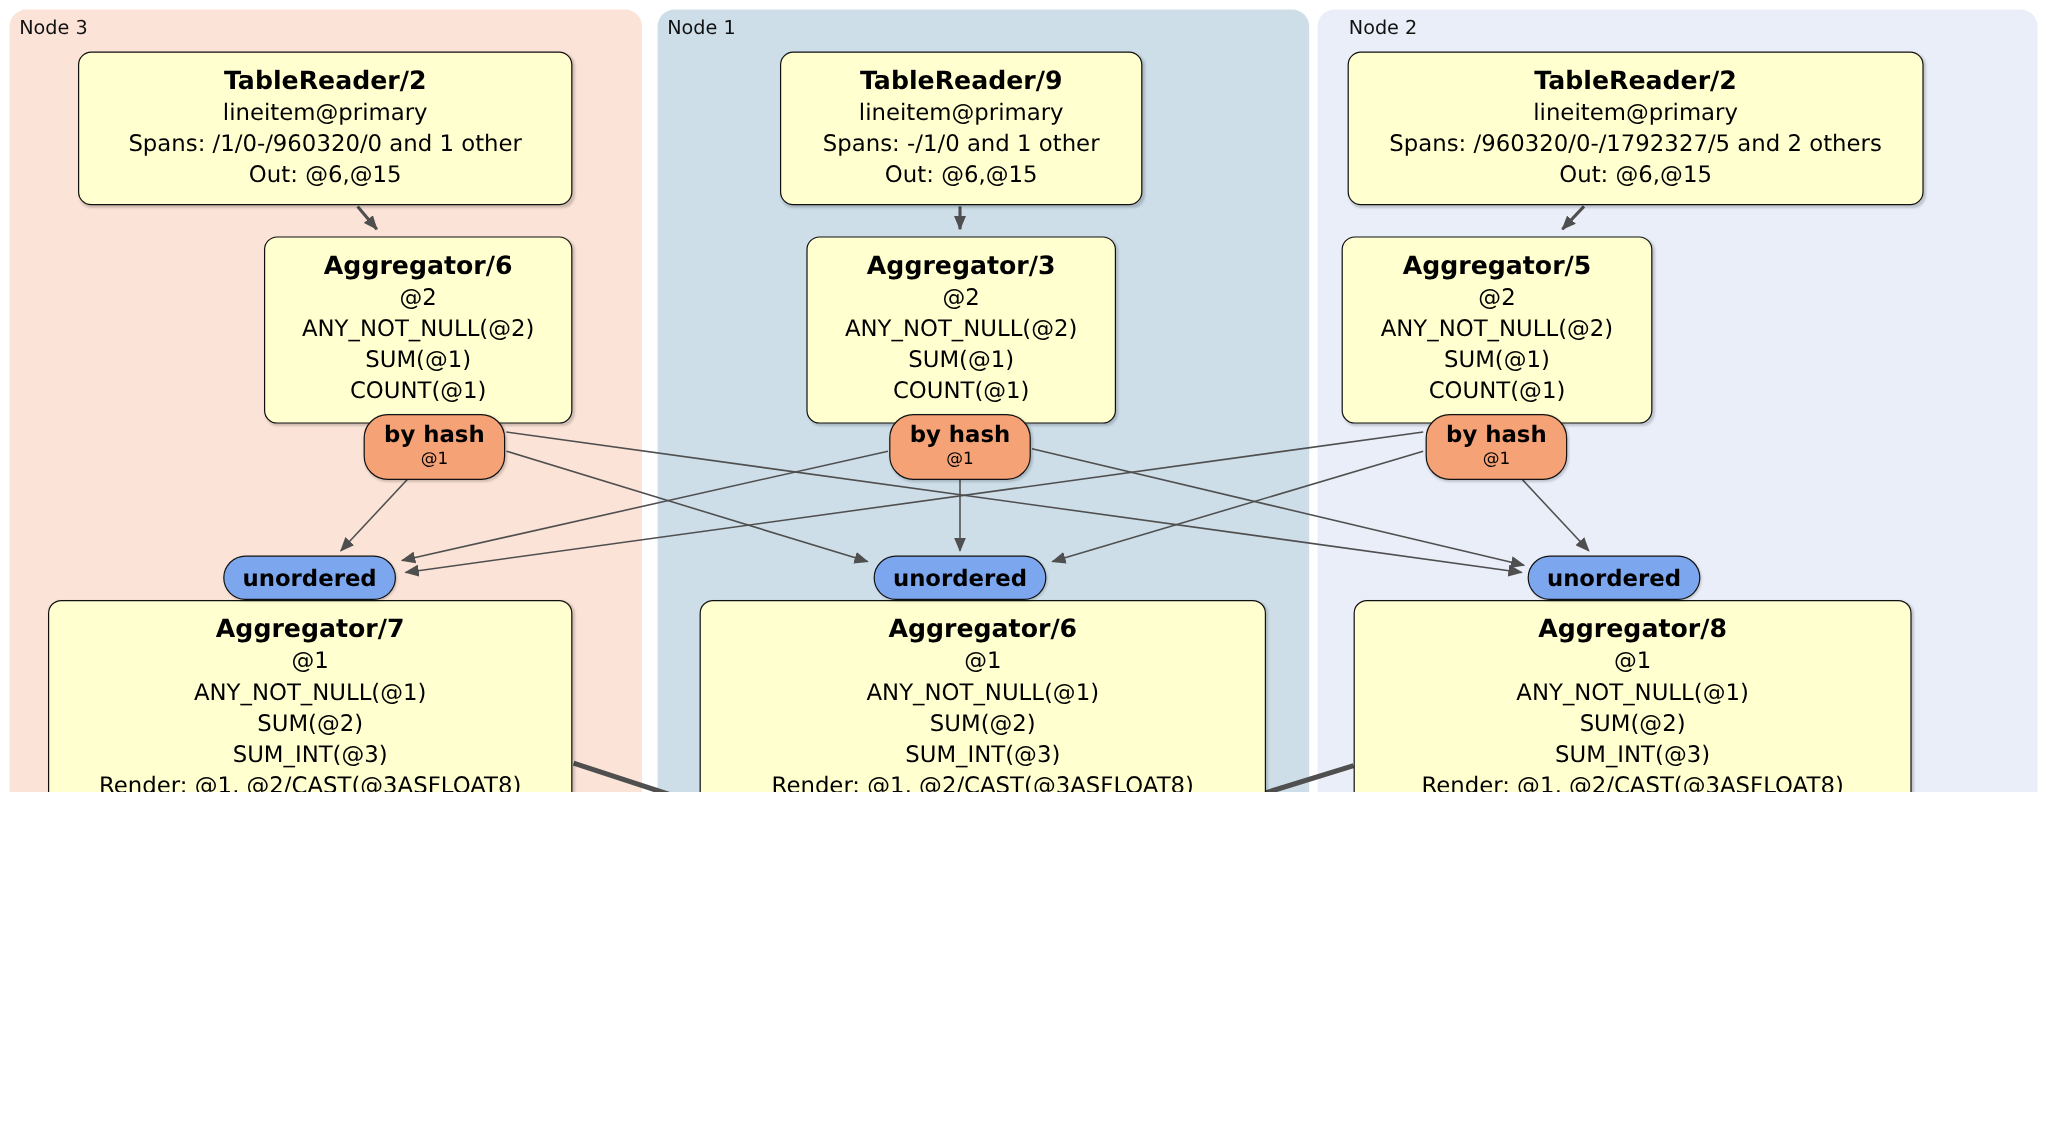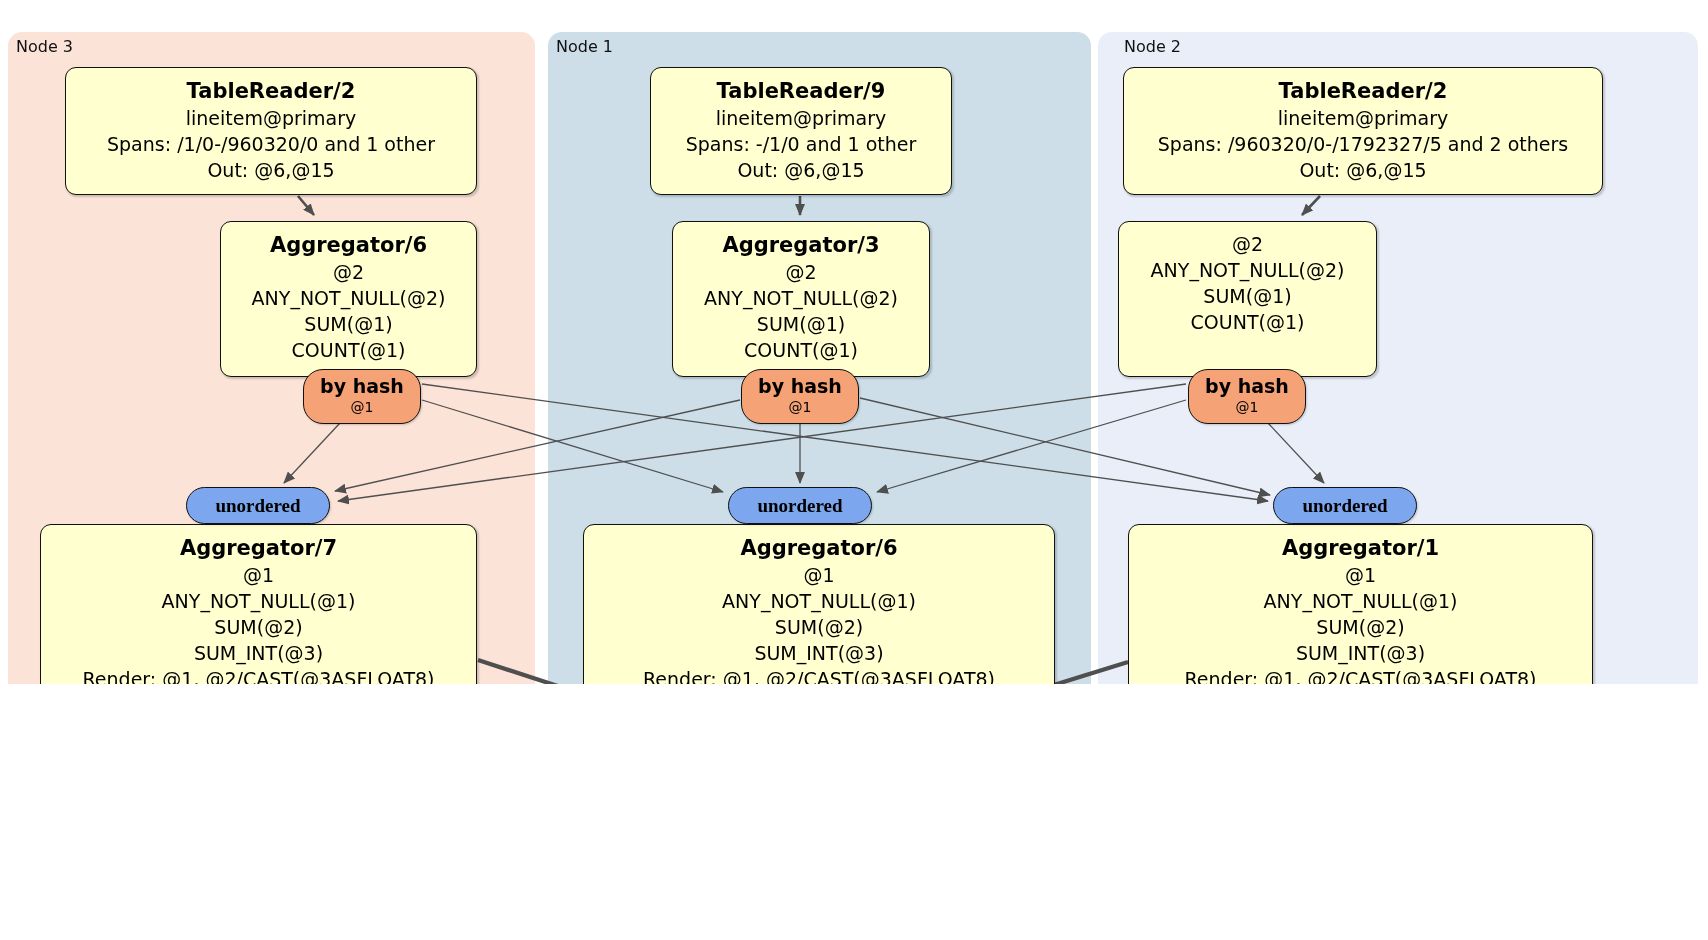--- a/index.html
+++ b/index.html
@@ -1,20 +1,19 @@
 <!DOCTYPE html>
 <html style="--node3-bg: #fce3d7; --node1-bg: #cddee9; --node2-bg: #e9eef8; --box-fill: #ffffcf; --box-border: #111111; --hash-router-fill: #f4a276; --unordered-router-fill: #7ca7ee; --edge-color: #4f4f4f;"><head>
 <meta charset="utf-8">
 <style>
   html,body{margin:0;padding:0;background:#ffffff;}
   #stage{
     position:relative;width:1708px;height:660px;overflow:hidden;
     font-family:"DejaVu Sans","Liberation Sans",sans-serif;color:#000;
     background:#ffffff;
-    margin-top:24px;
   }
   .region{position:absolute;border-radius:14px;}
   .region-label{position:absolute;left:8px;top:5px;font-size:16px;color:#111;white-space:nowrap;}
   #region-node3{left:8px;top:8px;width:527px;height:707px;background:var(--node3-bg,#fce3d7);}
   #region-node1{left:548px;top:8px;width:543px;height:924px;background:var(--node1-bg,#cddee9);}
   #region-node2{left:1098px;top:8px;width:600px;height:707px;background:var(--node2-bg,#e9eef8);}
   #region-node2 .region-label{left:26px;}
 
   svg.edges{position:absolute;left:0;top:0;width:1708px;height:940px;}
   .edge-thin{stroke:var(--edge-color,#4f4f4f);stroke-width:1.3;fill:none;}
@@ -38,21 +37,21 @@
   }
   .router-hash{
     background:var(--hash-router-fill,#f4a276);border-radius:20px;padding-top:3px;
   }
   .router-hash .router-label{font-weight:bold;font-size:19px;line-height:26px;}
   .router-hash .router-sub{font-size:14px;line-height:17px;}
   .router-unordered{
     background:var(--unordered-router-fill,#7ca7ee);border-radius:19px;
     display:flex;align-items:center;justify-content:center;
   }
-  .router-unordered .router-label{font-weight:bold;font-size:19px;font-family:Liberation Serif, serif;}
+  .router-unordered .router-label{font-weight:bold;font-size:19px;}
 </style>
 </head>
 <body>
 
 <div id="stage">
 
   <div class="region" id="region-node3">
     <div class="region-label">Node 3</div>
   </div>
   <div class="region" id="region-node1">
@@ -143,27 +142,28 @@
     <div class="box-title">Response</div>
   </div>
 
   <div class="box" style="left:1123px;top:43px;width:480px;height:128px;">
     <div class="box-title">TableReader/2</div>
     <div class="box-line">lineitem@primary</div>
     <div class="box-line">Spans: /960320/0-/1792327/5 and 2 others</div>
     <div class="box-line">Out: @6,@15</div>
   </div>
   <div class="box" style="left:1118px;top:197px;width:259px;height:156px;">
+    <div class="box-title">Aggregator/5</div>
     <div class="box-line">@2</div>
     <div class="box-line">ANY_NOT_NULL(@2)</div>
     <div class="box-line">SUM(@1)</div>
     <div class="box-line">COUNT(@1)</div>
   </div>
   <div class="box" style="left:1128px;top:500px;width:465px;height:182px;">
-    <div class="box-title">Aggregator/1</div>
+    <div class="box-title">Aggregator/8</div>
     <div class="box-line">@1</div>
     <div class="box-line">ANY_NOT_NULL(@1)</div>
     <div class="box-line">SUM(@2)</div>
     <div class="box-line">SUM_INT(@3)</div>
     <div class="box-line">Render: @1, @2/CAST(@3ASFLOAT8)</div>
   </div>
 
   <div class="router router-hash" style="left:303px;top:345px;width:118px;height:55px;">
     <div class="router-label">by hash</div>
     <div class="router-sub">@1</div>

